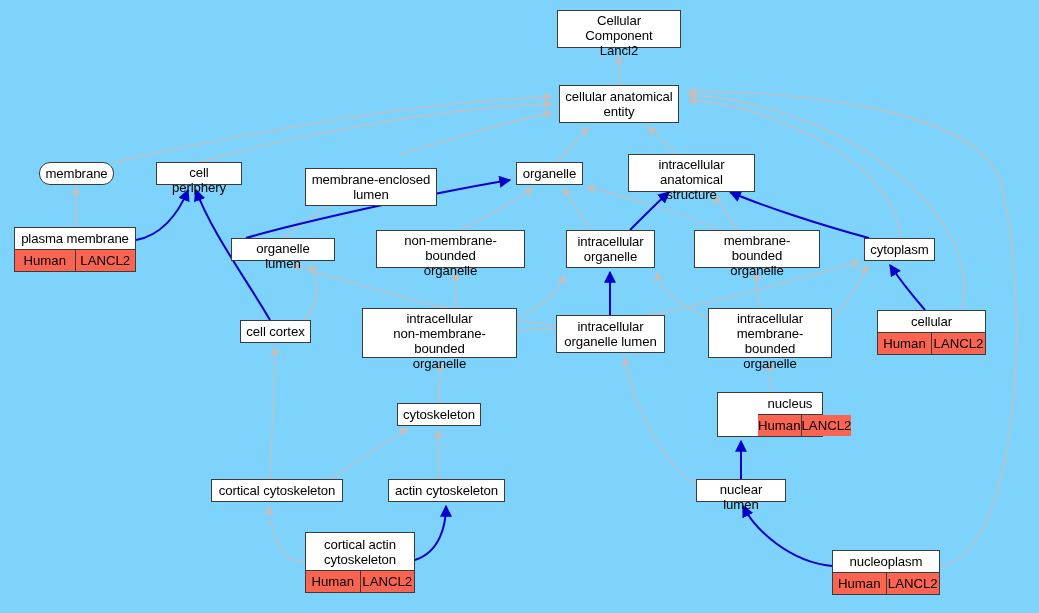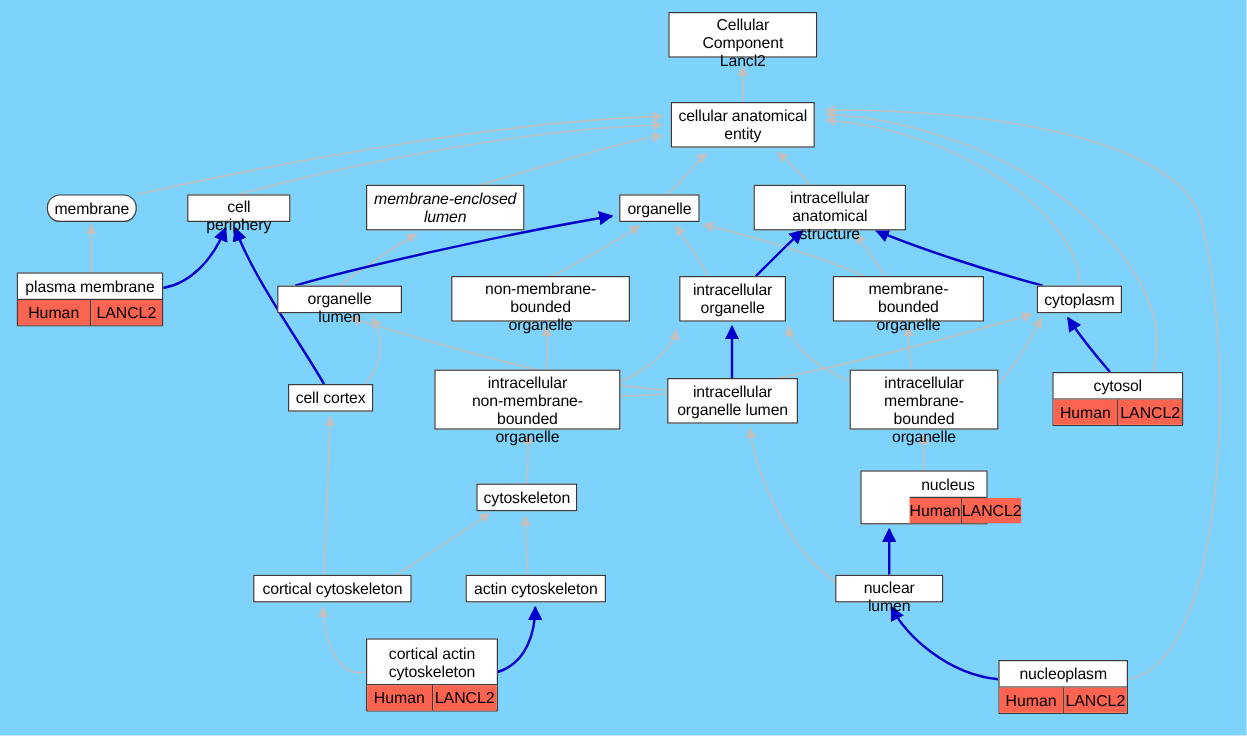--- a/index.html
+++ b/index.html
@@ -131,21 +131,21 @@
       <div class="node" style="left: 559px; top: 85px; width: 120px; height: 38px;">
         <div class="title">cellular anatomical
 entity</div>
       </div>
       <div class="node" style="left: 39px; top: 162px; width: 75px; height: 23px; border-radius: 11px;">
         <div class="title">membrane</div>
       </div>
       <div class="node" style="left: 156px; top: 162px; width: 86px; height: 23px;">
         <div class="title">cell periphery</div>
       </div>
-      <div class="node" style="left: 305px; top: 154px; width: 132px; height: 38px; font-style: italic;">
+      <div class="node" style="left: 305px; top: 168px; width: 132px; height: 38px;">
         <div class="title">membrane-enclosed
 lumen</div>
       </div>
       <div class="node" style="left: 516px; top: 162px; width: 67px; height: 23px;">
         <div class="title">organelle</div>
       </div>
       <div class="node" style="left: 628px; top: 154px; width: 127px; height: 38px;">
         <div class="title">intracellular
 anatomical structure</div>
       </div>
@@ -185,21 +185,21 @@
       <div class="node" style="left: 556px; top: 315px; width: 109px; height: 38px;">
         <div class="title">intracellular
 organelle lumen</div>
       </div>
       <div class="node" style="left: 708px; top: 308px; width: 124px; height: 50px;">
         <div class="title">intracellular
 membrane-bounded
 organelle</div>
       </div>
       <div class="node" style="left: 877px; top: 310px; width: 109px; height: 45px;">
-        <div class="title">cytosol</div>
+        <div class="title">cellular</div>
         <div class="annobar">
           <div class="cell left">Human</div>
           <div class="cell">LANCL2</div>
         </div>
       </div>
       <div class="node" style="left: 397px; top: 403px; width: 84px; height: 23px;">
         <div class="title">cytoskeleton</div>
       </div>
       <div class="node" style="left: 717px; top: 392px; width: 106px; height: 45px; padding-left: 40px;">
         <div class="title">nucleus</div>

